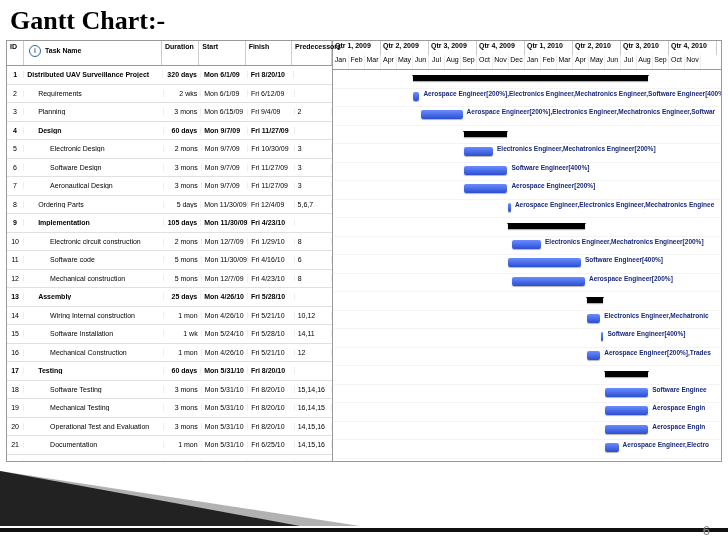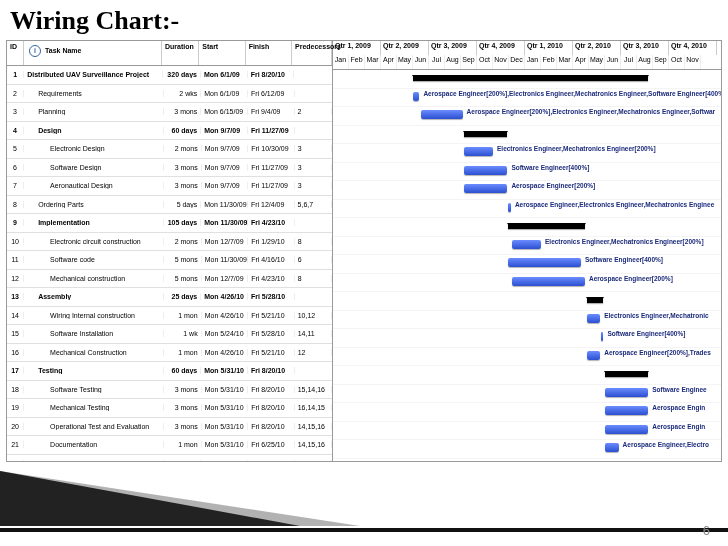--- a/index.html
+++ b/index.html
@@ -40,21 +40,21 @@
   .pagefoot{position:absolute;bottom:8px;right:18px;font-size:13px;color:#888}
   .wedge{position:absolute;left:0;bottom:14px;width:0;height:0;border-left:0 solid transparent;border-right:300px solid transparent;border-bottom:0 solid #222}
   .wedge1{border-bottom:55px solid #222;bottom:20px}
   .wedge2{border-bottom:55px solid #666;bottom:20px;border-right:360px solid transparent;opacity:.5}
   .brule{position:absolute;left:0;bottom:14px;height:4px;width:100%;background:#111}
 </style>
 </head>
 <body>
 <div class="slide">
 
-<div class="title">Wiring Chart:-</div>
+<div class="title">Gantt Chart:-</div>
 
 <div class="chartwrap">
 
   <div class="table">
     <div class="thead">
       <div class="th id">ID</div>
       <div class="th name">
         <span class="info-icon">i</span>
         <span>Task Name</span>
       </div>

